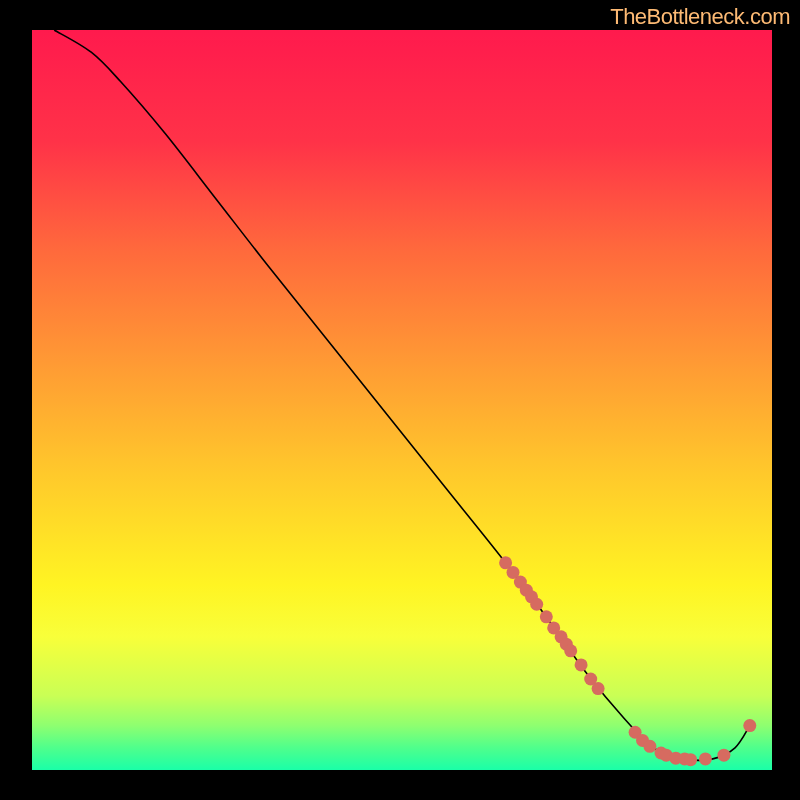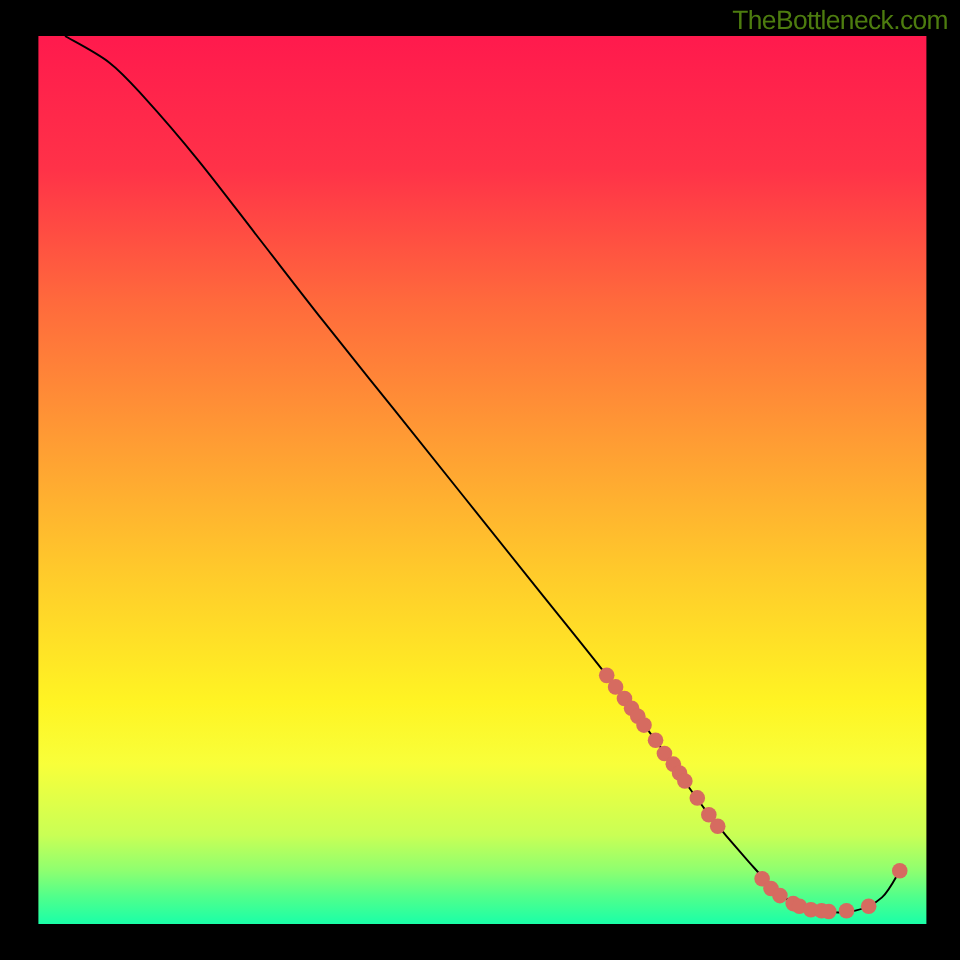--- a/index.html
+++ b/index.html
@@ -13,21 +13,21 @@
   }
   .container {
     position: relative;
     width: 800px;
     height: 800px;
   }
   .watermark {
     position: absolute;
     top: 4px;
     right: 10px;
-    color: #4d7c0f;
+    color: #fdba74;
     font-size: 22px;
     font-weight: 500;
     z-index: 10;
     letter-spacing: -0.5px;
   }
   svg.plot {
     position: absolute;
     top: 0;
     left: 0;
   }

